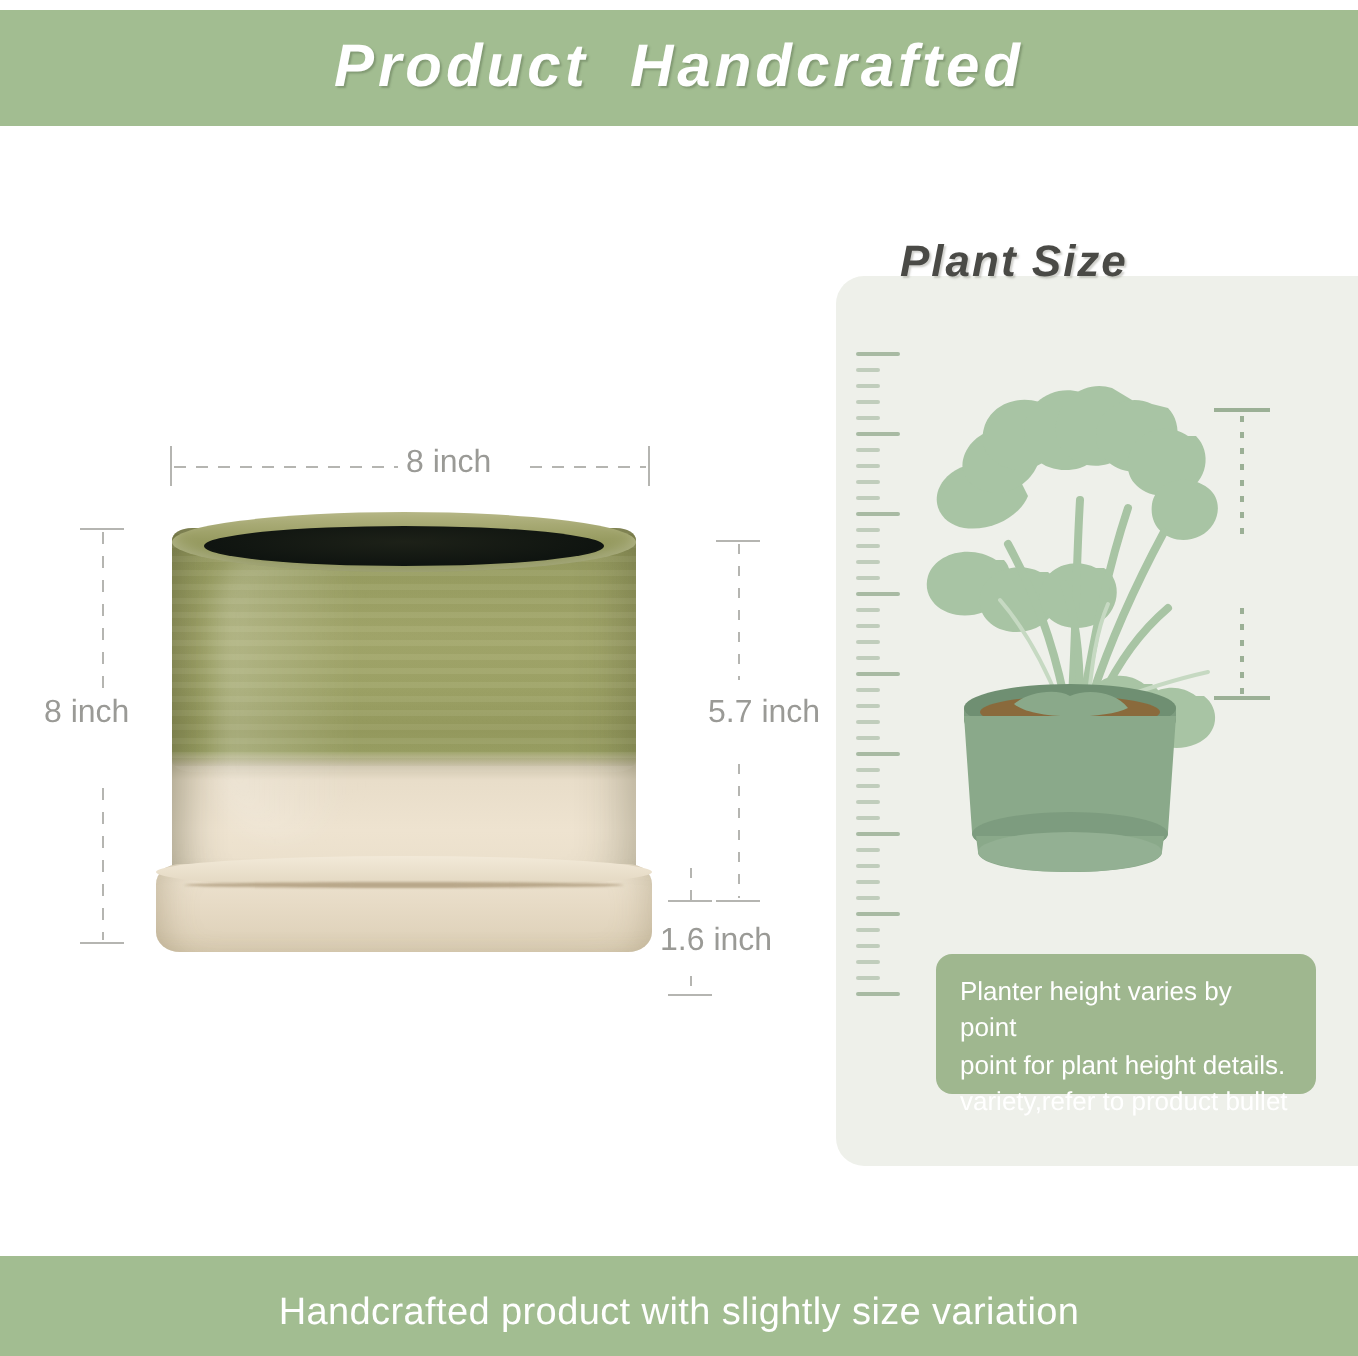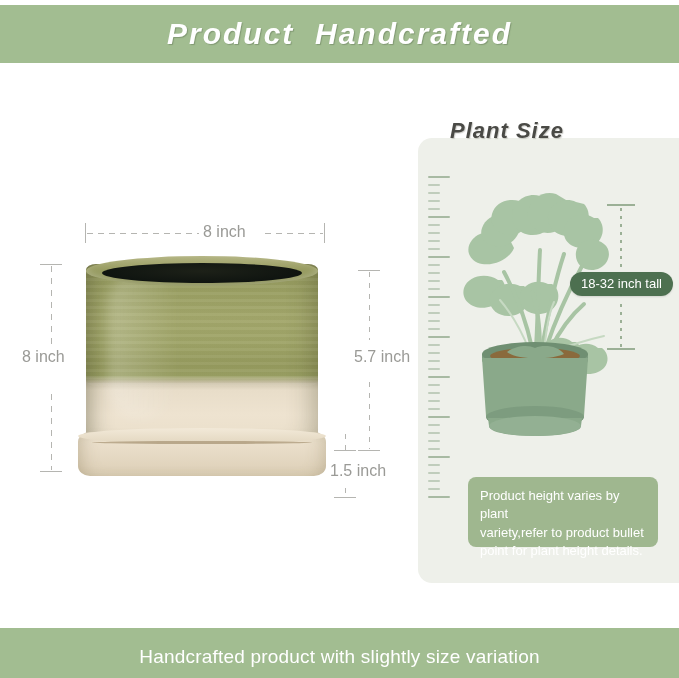--- a/index.html
+++ b/index.html
@@ -251,21 +251,21 @@
     <div class="seg a"></div>
     <div class="seg b"></div>
     <span class="lbl dim-text">5.7 inch</span>
   </div>
 
   <div class="dim-right2">
     <div class="cap t"></div>
     <div class="cap b"></div>
     <div class="seg a"></div>
     <div class="seg b"></div>
-    <span class="lbl dim-text">1.5 inch</span>
+    <span class="lbl dim-text">1.6 inch</span>
   </div>
 
   <div class="panel"></div>
   <div class="panel-title">Plant Size</div>
 
   <div class="ruler" id="ruler">
       <div class="tk l" style="top: 0px; background: rgb(155, 176, 150);"></div>
       <div class="tk s" style="top: 8px; background: rgb(155, 176, 150);"></div>
       <div class="tk s" style="top: 16px; background: rgb(155, 176, 150);"></div>
       <div class="tk s" style="top: 24px; background: rgb(155, 176, 150);"></div>
@@ -349,25 +349,24 @@
     </g>
   </svg>
 
   <div class="hbracket">
     <div class="cap t"></div>
     <div class="cap b"></div>
     <div class="seg a"></div>
     <div class="seg b"></div>
   </div>
 
-  <div class="badge">18-32 inch tall</div>
 
   <div class="note">
-    <div>Product height varies by plant</div>
+    <div>Planter height varies by point</div>
+    <div>point for plant height details.</div>
     <div>variety,refer to product bullet</div>
-    <div>point for plant height details.</div>
   </div>
 
   <div class="band band-bottom">
     <span class="band-text">Handcrafted product with slightly size variation</span>
   </div>
 
 </div>
 
 </body></html>

